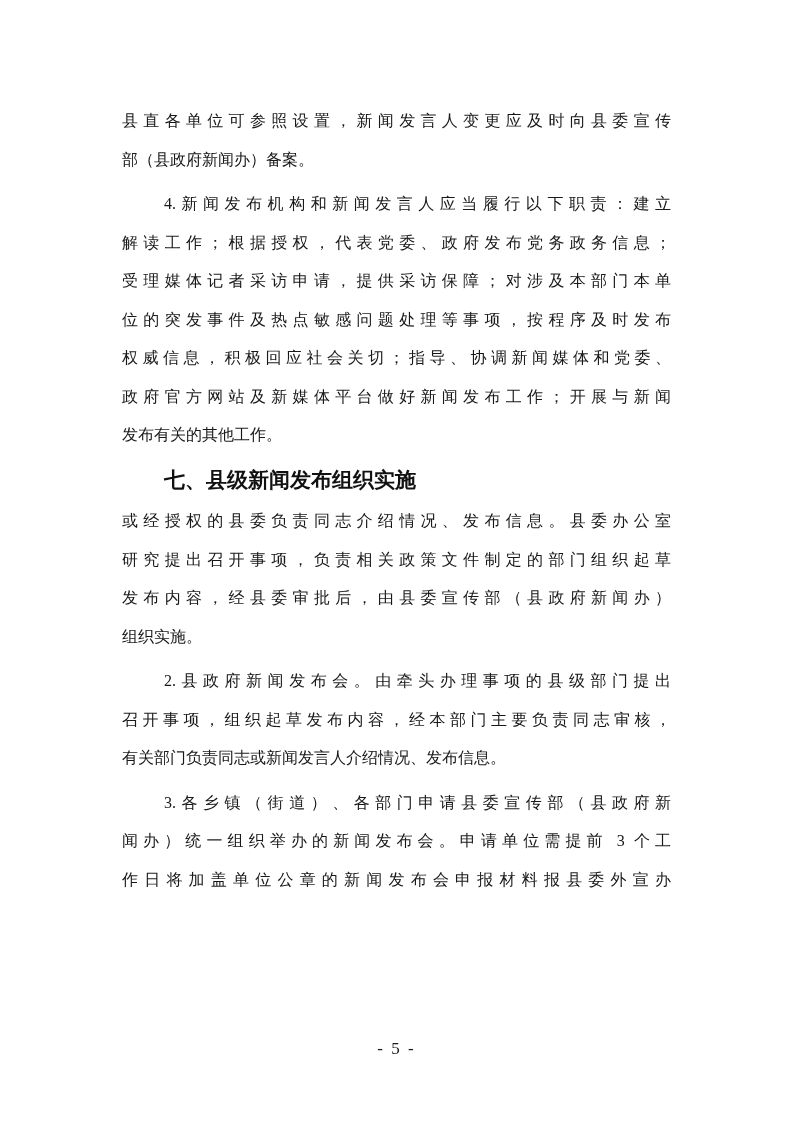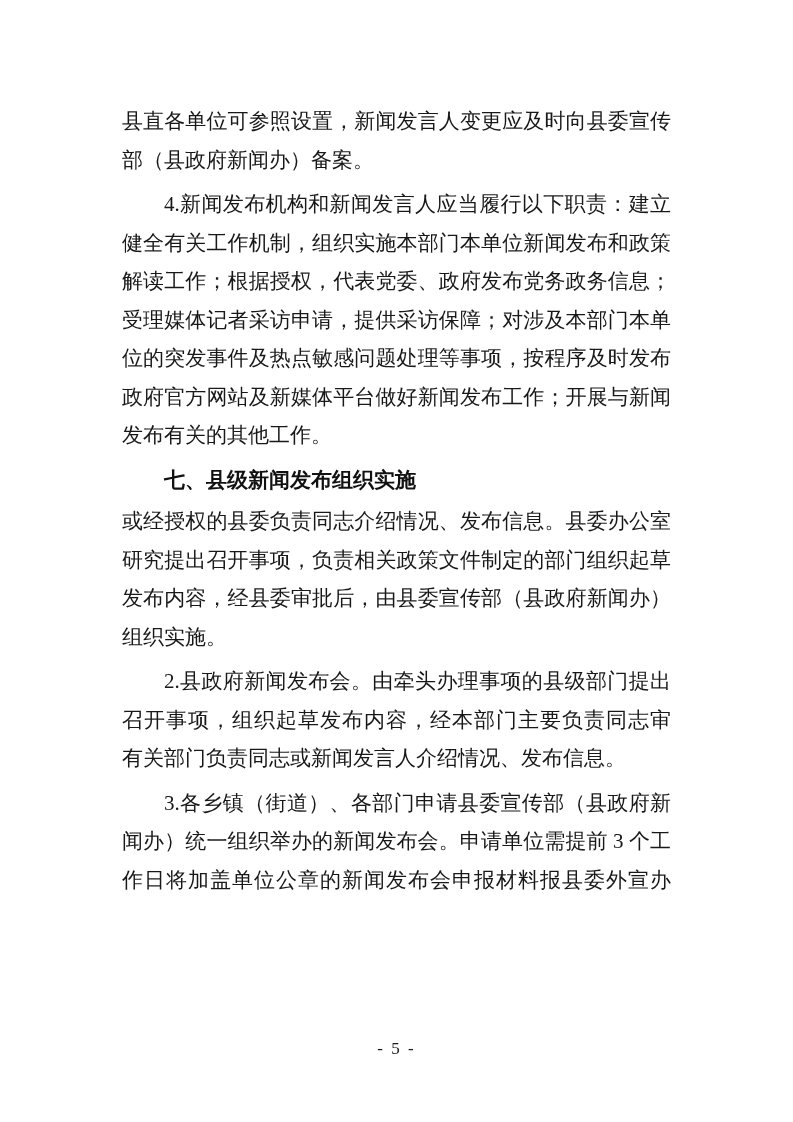--- a/index.html
+++ b/index.html
@@ -21,21 +21,21 @@
     top: 102px;
     width: 549px;
   }
   .para {
     margin: 0 0 6px 0;
     padding: 0;
   }
   .line {
     height: 38.5px;
     line-height: 38.5px;
-    font-size: 21px;
+    font-size: 16px;
     text-align: justify;
     text-align-last: justify;
     text-justify: inter-character;
     overflow: hidden;
     white-space: normal;
   }
   .line.ind {
     text-indent: 42px;
   }
   .line.last {
@@ -70,24 +70,24 @@
 
 <div class="doc-body">
 
   <div class="para">
     <div class="line">县直各单位可参照设置，新闻发言人变更应及时向县委宣传</div>
     <div class="line last">部（县政府新闻办）备案。</div>
   </div>
 
   <div class="para">
     <div class="line ind">4.新闻发布机构和新闻发言人应当履行以下职责：建立</div>
-    <div class="line">健全有关工作机制，组织实施本部门本单位新闻发布和政策</div>
     <div class="line">解读工作；根据授权，代表党委、政府发布党务政务信息；</div>
     <div class="line">受理媒体记者采访申请，提供采访保障；对涉及本部门本单</div>
     <div class="line">位的突发事件及热点敏感问题处理等事项，按程序及时发布</div>
+    <div class="line">权威信息，积极回应社会关切；指导、协调新闻媒体和党委、</div>
     <div class="line">政府官方网站及新媒体平台做好新闻发布工作；开展与新闻</div>
     <div class="line last">发布有关的其他工作。</div>
   </div>
 
   <div class="heading">七、县级新闻发布组织实施</div>
 
   <div class="para">
     <div class="line">或经授权的县委负责同志介绍情况、发布信息。县委办公室</div>
     <div class="line">研究提出召开事项，负责相关政策文件制定的部门组织起草</div>
     <div class="line">发布内容，经县委审批后，由县委宣传部（县政府新闻办）</div>

